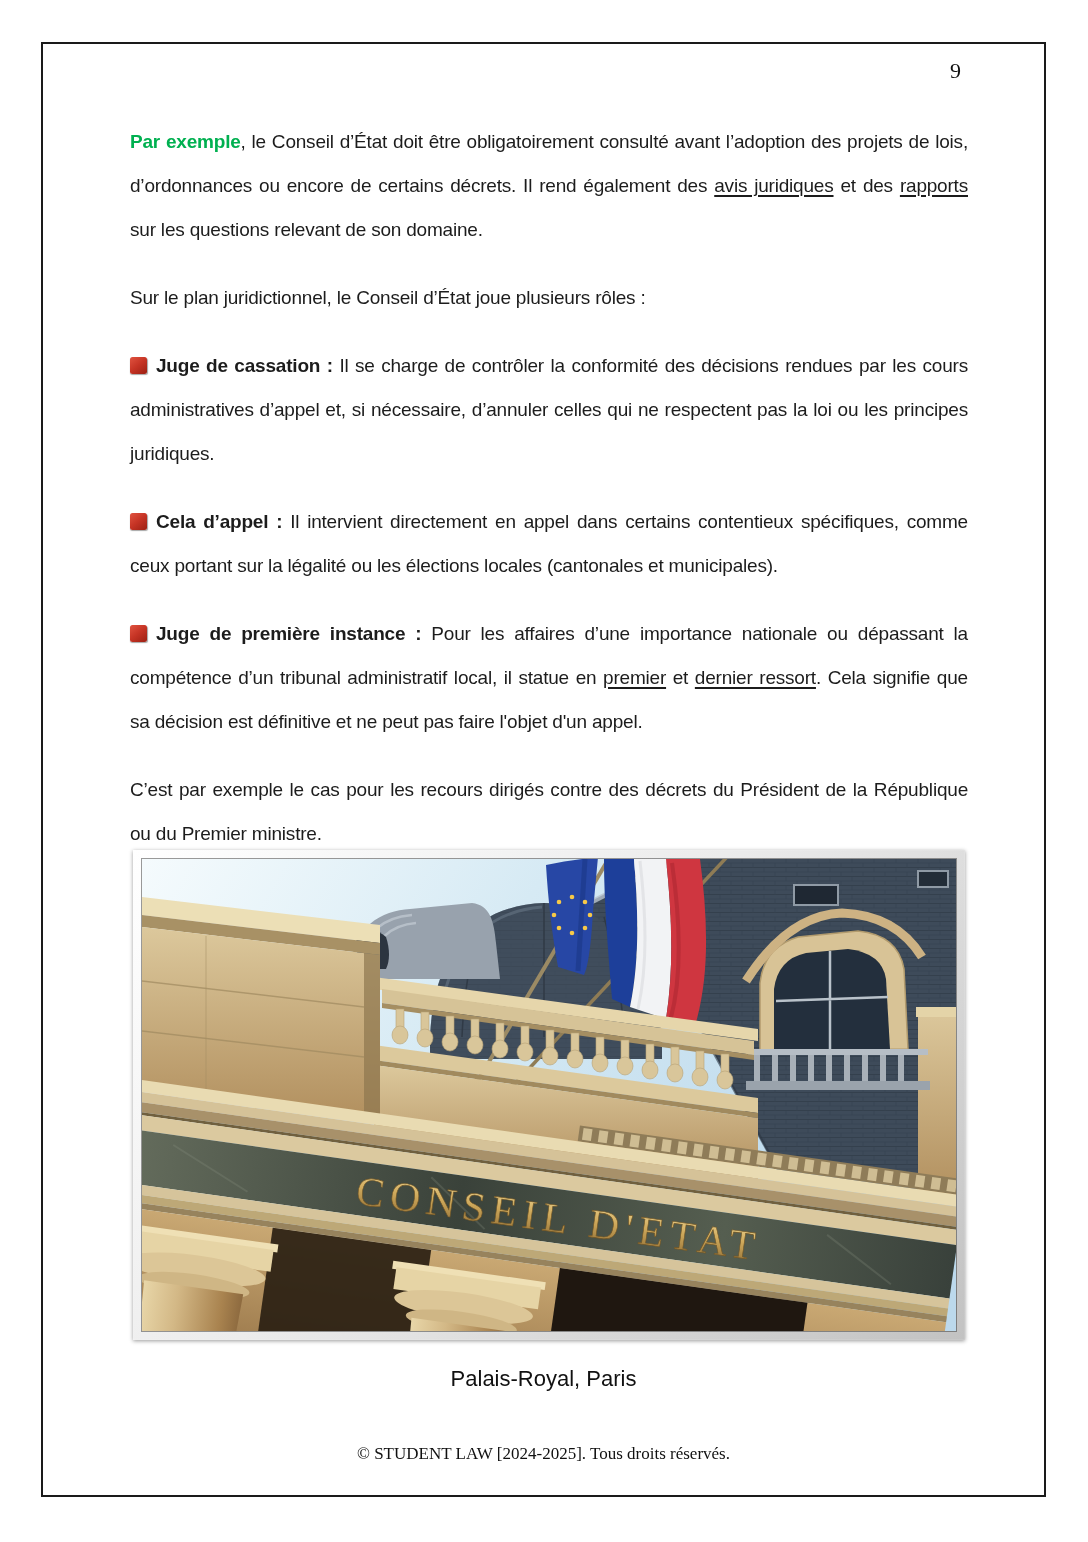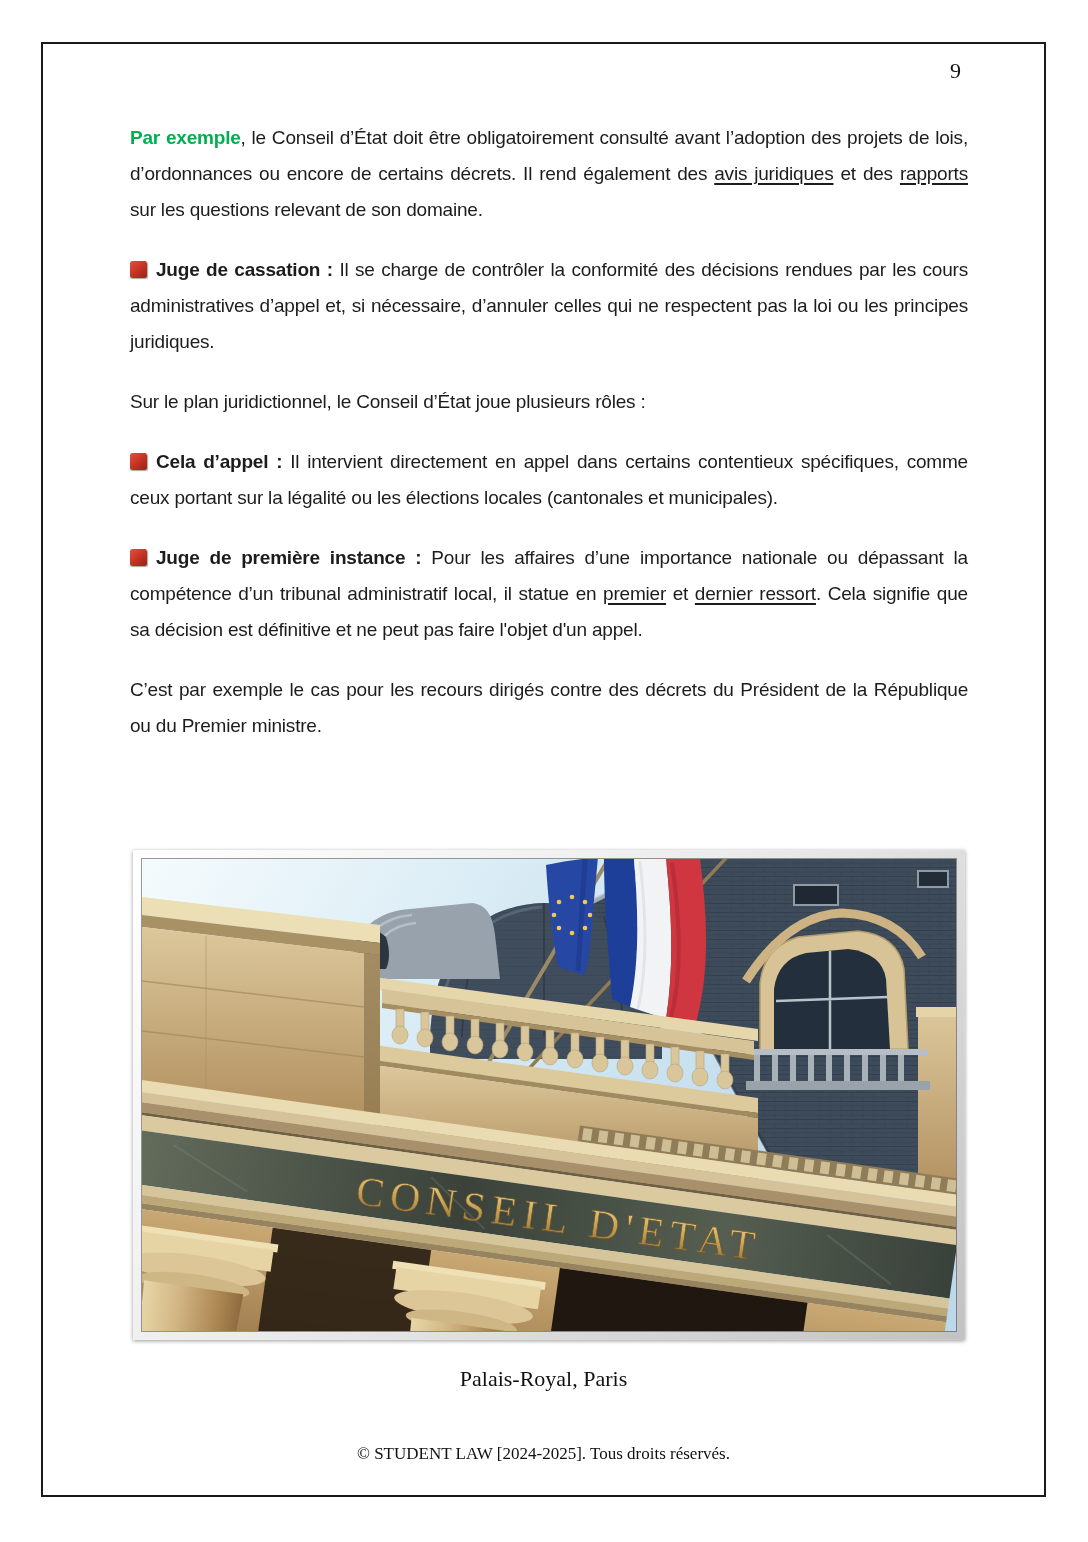--- a/index.html
+++ b/index.html
@@ -3,47 +3,47 @@
 <meta charset="utf-8">
 <style>
   html,body{margin:0;padding:0;background:#ffffff;}
   .page{position:relative;width:1088px;height:1542px;background:#ffffff;overflow:hidden;
         font-family:"Liberation Sans",sans-serif;color:#1c1c1c;}
   .page-border{position:absolute;left:41px;top:42px;width:1005px;height:1455px;
         border:2px solid #1a1a1a;box-sizing:border-box;background:#ffffff;}
   .page-number{position:absolute;top:14px;right:83px;font-family:"Liberation Serif",serif;
         font-size:22px;color:#111;}
   .text-area{position:absolute;left:87px;top:76px;width:838px;}
-  .para{margin:0 0 24px 0;font-size:19px;line-height:36px;letter-spacing:-0.2px;
+  .para{margin:0 0 24px 0;font-size:19px;line-height:44px;letter-spacing:-0.2px;
         text-align:justify;color:#1c1c1c;}
   .para .u{text-decoration:underline;text-decoration-thickness:1.5px;text-underline-offset:3px;}
   .bullet-square{display:inline-block;width:17px;height:17px;border-radius:2.5px;
         background:linear-gradient(140deg,#e05340 0%,#c63425 48%,#9c2013 100%);
         box-shadow:0.5px 1px 1px rgba(0,0,0,0.35);vertical-align:-2px;margin-right:9px;}
   .photo-frame{position:absolute;left:90px;top:806px;width:832px;height:490px;box-sizing:border-box;
         padding:9px;background:linear-gradient(135deg,#ffffff 0%,#ececec 45%,#c2c2c2 100%);
         box-shadow:0 1px 4px rgba(0,0,0,0.4), inset 0 0 1px #ffffff;}
   .photo-frame svg{display:block;width:814px;height:472px;outline:1px solid rgba(70,70,70,0.55);}
   .caption{position:absolute;left:0;top:1322px;width:100%;text-align:center;
-        font-family:Liberation Serif, serif;font-size:22px;color:#111;}
+        font-family:Liberation Sans, sans-serif;font-size:22px;color:#111;}
   .copyright{position:absolute;left:0;top:1400px;width:100%;text-align:center;
         font-family:"Liberation Serif",serif;font-size:17px;color:#111;}
 </style>
 </head>
 <body>
 
 <div class="page">
   <div class="page-border">
 
     <div class="page-number">9</div>
 
     <div class="text-area">
         <p class="para"><span style="font-weight: 700; color: rgb(0, 176, 80);">Par exemple</span><span>, le Conseil d’État doit être obligatoirement consulté avant l’adoption des projets de lois, d’ordonnances ou encore de certains décrets. Il rend également des </span><span class="u">avis juridiques</span><span> et des </span><span class="u">rapports</span><span> sur les questions relevant de son domaine.</span></p>
+        <p class="para"><span>Sur le plan juridictionnel, le Conseil d’État joue plusieurs rôles :</span></p>
         <p class="para"><span class="bullet-square"></span><span style="font-weight: 700;">Juge de cassation : </span><span>Il se charge de contrôler la conformité des décisions rendues par les cours administratives d’appel et, si nécessaire, d’annuler celles qui ne respectent pas la loi ou les principes juridiques.</span></p>
-        <p class="para"><span>Sur le plan juridictionnel, le Conseil d’État joue plusieurs rôles :</span></p>
         <p class="para"><span class="bullet-square"></span><span style="font-weight: 700;">Cela d’appel : </span><span>Il intervient directement en appel dans certains contentieux spécifiques, comme ceux portant sur la légalité ou les élections locales (cantonales et municipales).</span></p>
         <p class="para"><span class="bullet-square"></span><span style="font-weight: 700;">Juge de première instance : </span><span>Pour les affaires d’une importance nationale ou dépassant la compétence d’un tribunal administratif local, il statue en </span><span class="u">premier</span><span> et </span><span class="u">dernier ressort</span><span>. Cela signifie que sa décision est définitive et ne peut pas faire l'objet d'un appel.</span></p>
         <p class="para"><span>C’est par exemple le cas pour les recours dirigés contre des décrets du Président de la République ou du Premier ministre.</span></p>
       </div>
 
     <div class="photo-frame">
 
       <svg viewBox="0 0 814 472" role="img">
         <defs>
           <linearGradient id="skyG" x1="0" y1="0" x2="1" y2="0.35">

